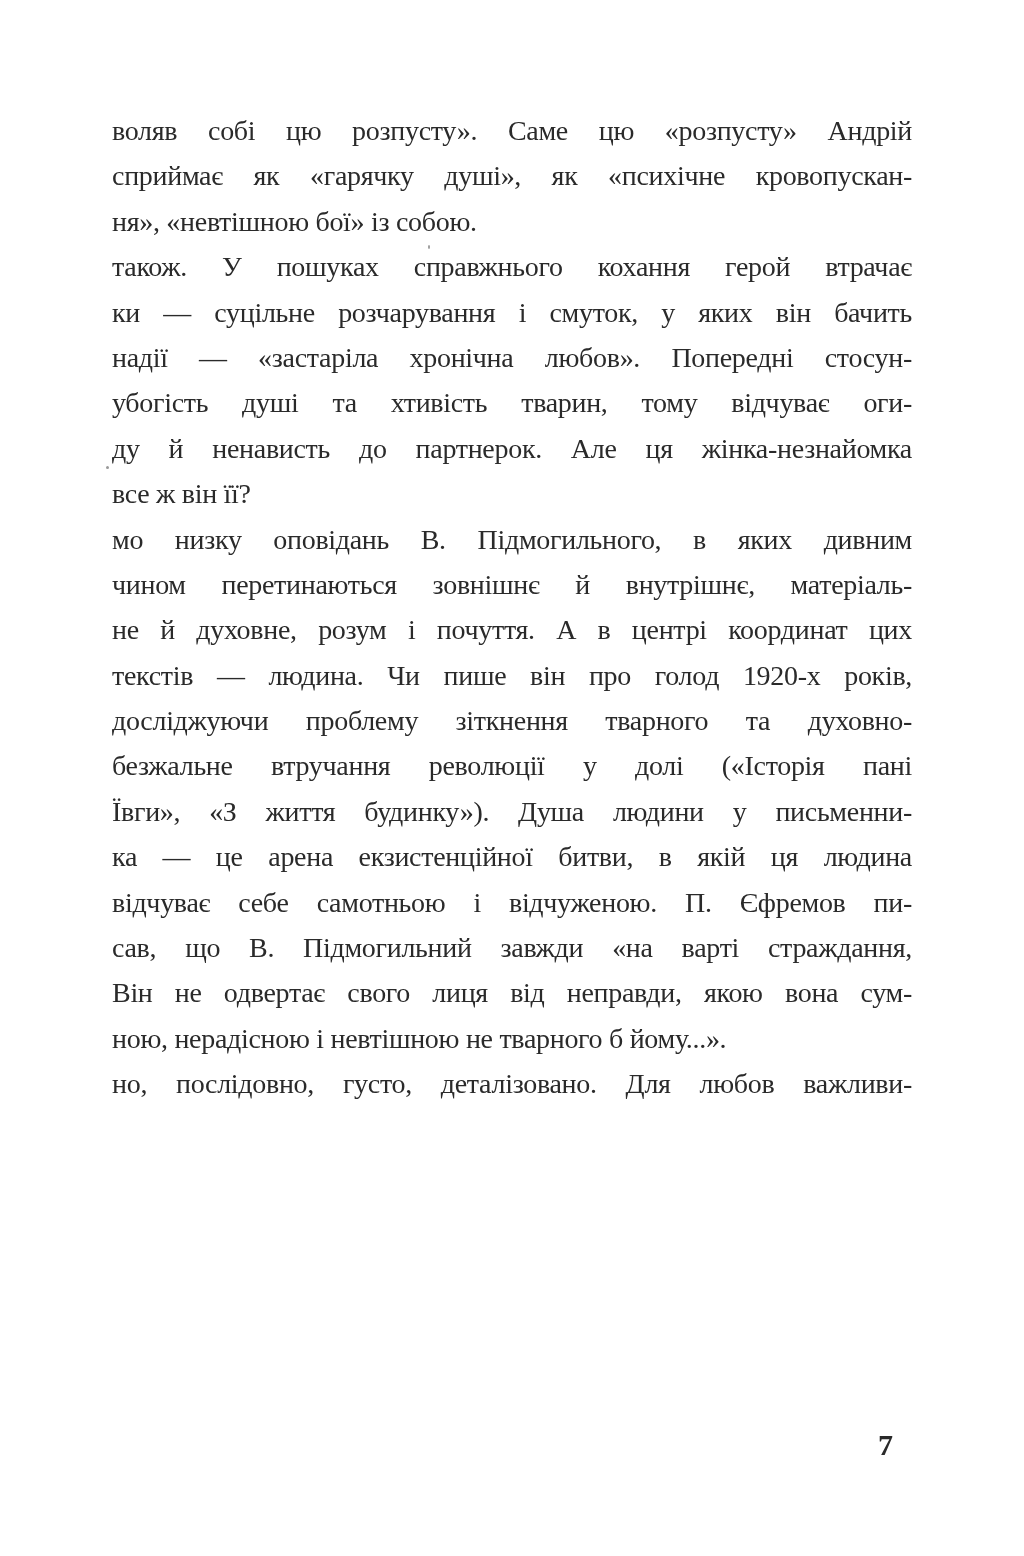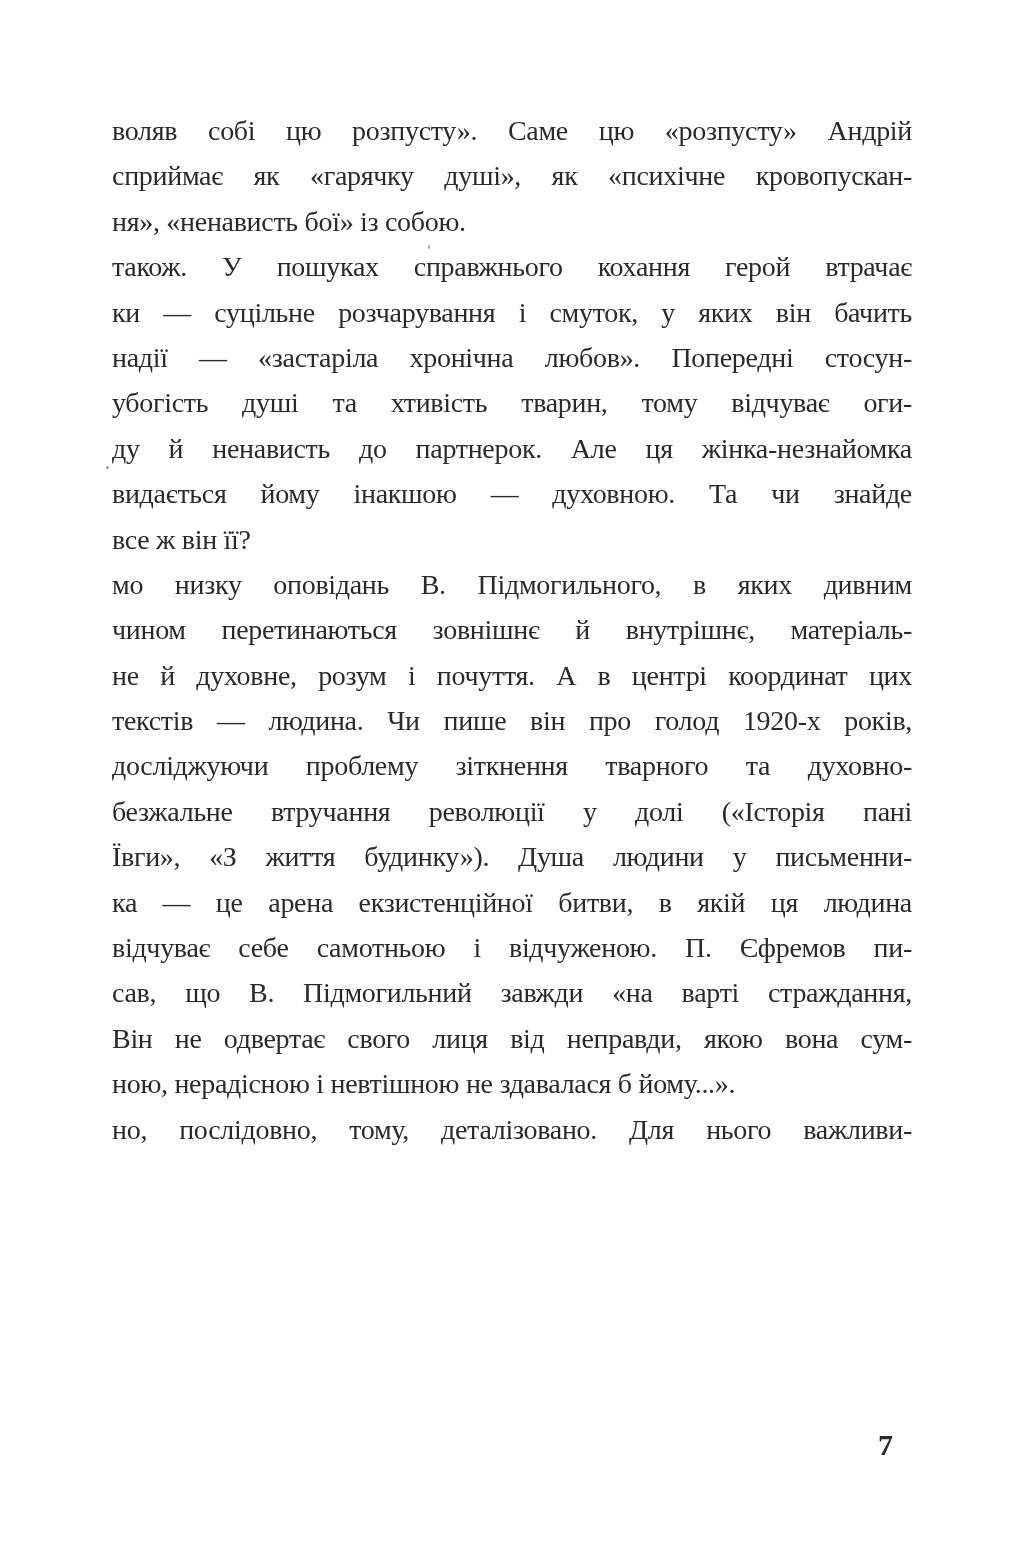--- a/index.html
+++ b/index.html
@@ -55,50 +55,49 @@
     }
   </style>
 </head>
 <body>
 
 <div class="page">
 
   <div>
     <span class="line">воляв собі цю розпусту». Саме цю «розпусту» Андрій</span>
     <span class="line">сприймає як «гарячку душі», як «психічне кровопускан-</span>
-    <span class="line last">ня», «ненависть бої» із собою.</span>
+    <span class="line last">ня», «невтішною бої» із собою.</span>
   </div>
 
   <div>
     <span class="line">також. У пошуках справжнього кохання герой втрачає</span>
     <span class="line">ки — суцільне розчарування і смуток, у яких він бачить</span>
     <span class="line">надії — «застаріла хронічна любов». Попередні стосун-</span>
     <span class="line">убогість душі та хтивість тварин, тому відчуває оги-</span>
     <span class="line">ду й ненависть до партнерок. Але ця жінка-незнайомка</span>
-    <span class="line">видається йому інакшою — духовною. Та чи знайде</span>
     <span class="line last">все ж він її?</span>
   </div>
 
   <div>
     <span class="line">мо низку оповідань В. Підмогильного, в яких дивним</span>
     <span class="line">чином перетинаються зовнішнє й внутрішнє, матеріаль-</span>
     <span class="line">не й духовне, розум і почуття. А в центрі координат цих</span>
     <span class="line">текстів — людина. Чи пише він про голод  1920-х років,</span>
     <span class="line">досліджуючи проблему зіткнення  тварного та духовно-</span>
     <span class="line">безжальне втручання революції у долі («Історія пані</span>
     <span class="line">Ївги», «З життя будинку»). Душа людини у письменни-</span>
     <span class="line">ка — це арена екзистенційної битви, в якій ця людина</span>
     <span class="line">відчуває себе самотньою і відчуженою. П. Єфремов пи-</span>
     <span class="line">сав, що В. Підмогильний завжди «на варті страждання,</span>
     <span class="line">Він не одвертає свого лиця від неправди, якою вона сум-</span>
-    <span class="line last">ною, нерадісною і невтішною не здавалася б йому...».</span>
+    <span class="line last">ною, нерадісною і невтішною не тварного б йому...».</span>
   </div>
 
   <div>
-    <span class="line">но, послідовно, тому, деталізовано. Для нього важливи-</span>
+    <span class="line">но, послідовно, густо, деталізовано. Для любов важливи-</span>
   </div>
 
 </div>
 
 <div class="page-number">7</div>
 
 <span class="speck" style="left:106px; top:466px;"></span>
 <span class="speck" style="left:428px; top:245px; width:2px; height:4px;"></span>
 
 </body></html>

